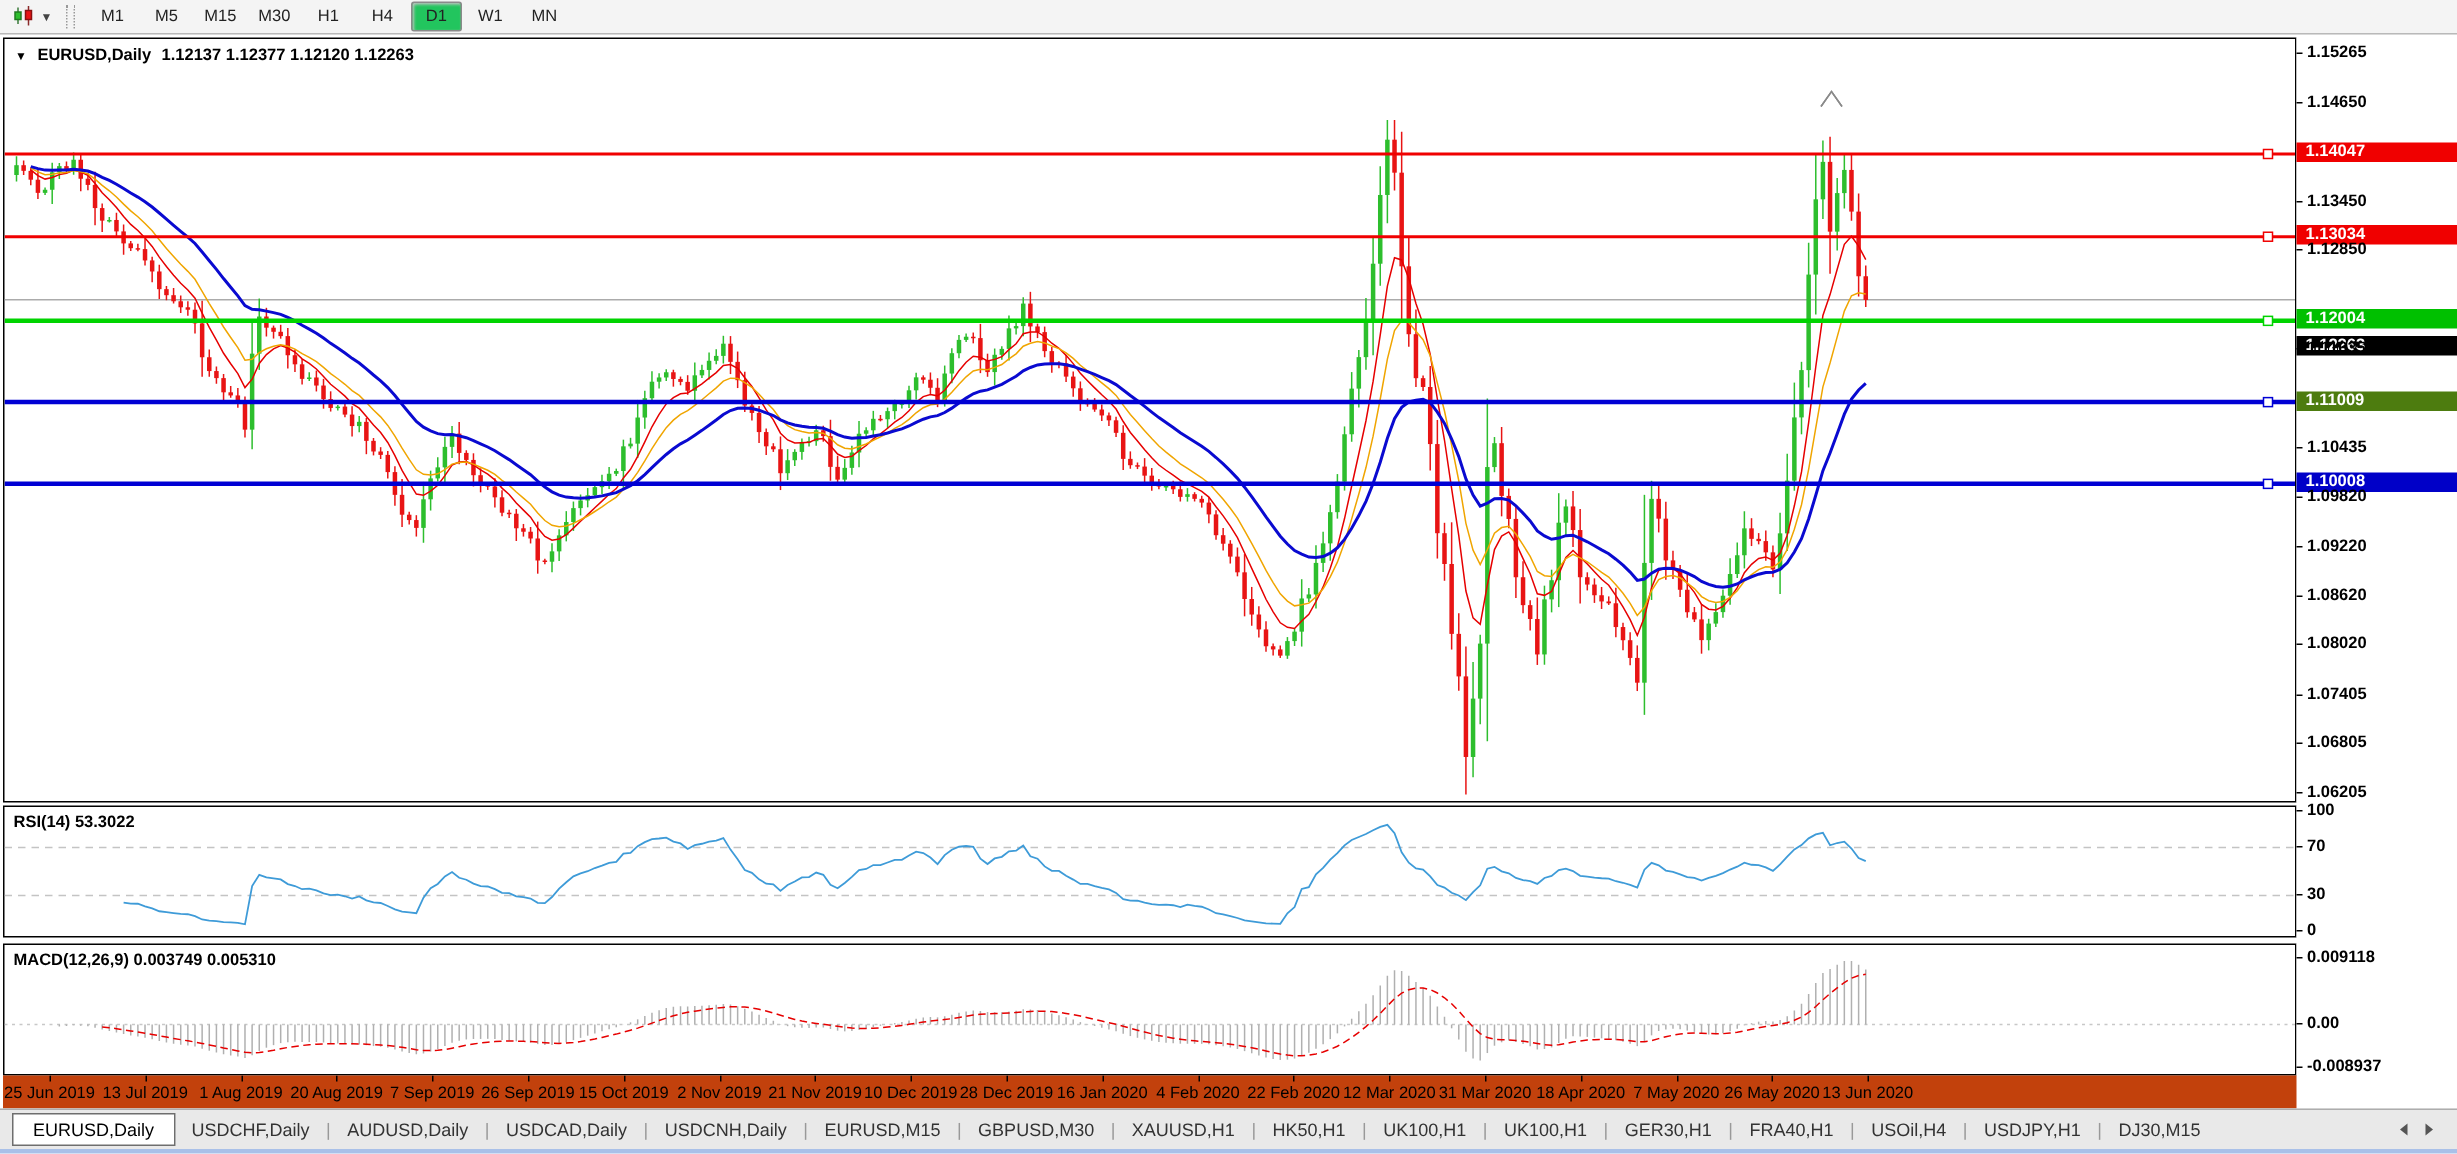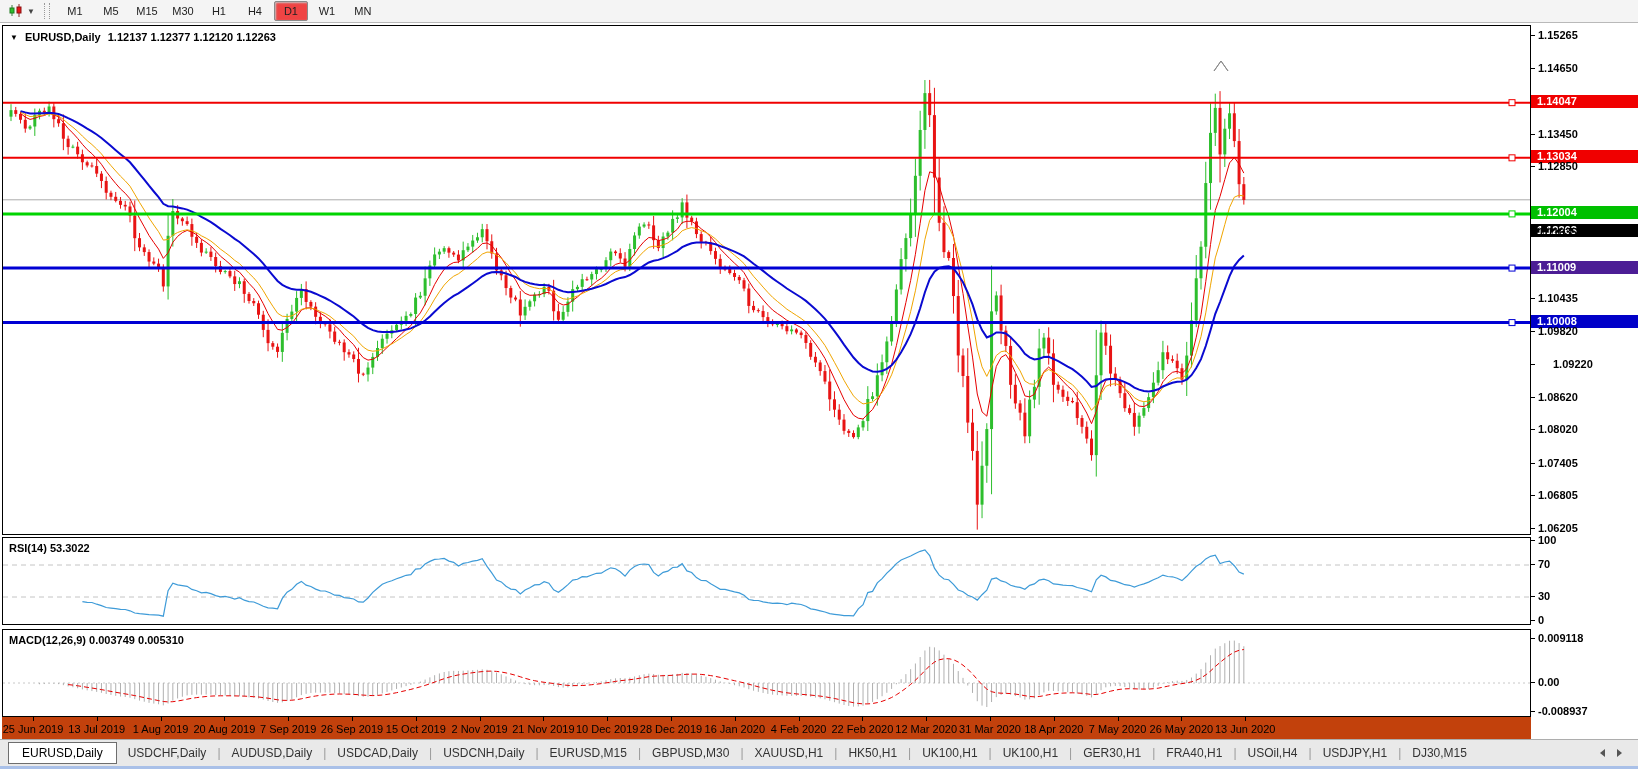--- a/index.html
+++ b/index.html
@@ -5,21 +5,21 @@
   html,body{margin:0;padding:0;}
   body{width:1638px;height:769px;position:relative;background:#fff;overflow:hidden;
        font-family:"Liberation Sans",sans-serif;-webkit-font-smoothing:antialiased;}
   .toolbar{position:absolute;top:0;left:0;width:1638px;height:23px;background:#f4f4f4;
            border-bottom:1px solid #b9b9b9;display:flex;align-items:center;box-sizing:border-box;}
   .tool-icon{display:flex;align-items:center;gap:3px;margin-left:5px;padding:1px 3px;}
   .tool-icon .dd{font-size:8px;color:#444;}
   .grip{width:4px;height:16px;margin:0 7px 0 6px;border-left:1px dotted #999;border-right:1px dotted #999;}
   .tfbtn{min-width:24px;height:18px;line-height:18px;text-align:center;font-size:11px;color:#222;
          padding:0 4px;margin:0 1px;border:1px solid transparent;border-radius:2px;}
-  .tfbtn.active{background:#ef4444;border:1px solid #8a8a8a;box-shadow:inset 1px 1px 2px #c2c2c2;}
+  .tfbtn.active{background:#22c55e;border:1px solid #8a8a8a;box-shadow:inset 1px 1px 2px #c2c2c2;}
   .panel{position:absolute;left:2px;width:1529px;background:#fff;border:1px solid #000;box-sizing:border-box;}
   #panel-main{top:25px;height:510px;}
   #panel-rsi{top:537px;height:88px;}
   #panel-macd{top:629px;height:88px;}
   .panel svg{position:absolute;left:0;top:0;}
   .axis{position:absolute;left:1531px;width:107px;background:#fff;font-size:11px;font-weight:700;color:#000;}
   #axis-main{top:25px;height:510px;}
   #axis-rsi{top:537px;height:88px;}
   #axis-macd{top:629px;height:88px;overflow:visible;}
   .axis-label{position:absolute;left:7px;height:13px;line-height:13px;white-space:nowrap;}
@@ -615,38 +615,38 @@
     <span class="dd">▼</span>
     <span>EURUSD,Daily</span>
     <span>1.12137 1.12377 1.12120 1.12263</span>
   </div>
 </div>
 <div class="axis" id="axis-main">
     <div class="tag" style="top: 70.2px; background: rgb(240, 0, 0);">1.14047</div>
     <div class="tag" style="top: 125.3px; background: rgb(240, 0, 0);">1.13034</div>
     <div class="tag" style="top: 167.3px; background: rgb(0, 0, 0); margin-top: 32px;">1.12263</div>
     <div class="tag" style="top: 181.4px; background: rgb(0, 192, 0);">1.12004</div>
-    <div class="tag" style="top: 235.6px; background: #4c1d95;">1.11009</div>
+    <div class="tag" style="top: 235.6px; background: #4d7c0f;">1.11009</div>
     <div class="tag" style="top: 290.1px; background: rgb(0, 0, 200);">1.10008</div>
     <div class="axis-tick" style="top: 9.84512px;"></div>
     <div class="axis-label" style="top: 3.84512px;">1.15265</div>
     <div class="axis-tick" style="top: 43.3307px;"></div>
     <div class="axis-label" style="top: 37.3307px;">1.14650</div>
     <div class="axis-tick" style="top: 108.668px;"></div>
     <div class="axis-label" style="top: 102.668px;">1.13450</div>
     <div class="axis-tick" style="top: 141.337px;"></div>
     <div class="axis-label" style="top: 135.337px;">1.12850</div>
     <div class="axis-tick" style="top: 207.491px;"></div>
     <div class="axis-label" style="top: 201.491px;">1.11635</div>
     <div class="axis-tick" style="top: 272.829px;"></div>
     <div class="axis-label" style="top: 266.829px;">1.10435</div>
     <div class="axis-tick" style="top: 306.315px;"></div>
     <div class="axis-label" style="top: 300.315px;">1.09820</div>
     <div class="axis-tick" style="top: 338.983px;"></div>
-    <div class="axis-label" style="top: 332.983px; margin-left: 15px;">1.09220</div>
+    <div class="axis-label" style="top: 332.983px;">1.09220</div>
     <div class="axis-tick" style="top: 371.652px;"></div>
     <div class="axis-label" style="top: 365.652px;">1.08620</div>
     <div class="axis-tick" style="top: 404.321px;"></div>
     <div class="axis-label" style="top: 398.321px;">1.08020</div>
     <div class="axis-tick" style="top: 437.807px;"></div>
     <div class="axis-label" style="top: 431.807px;">1.07405</div>
     <div class="axis-tick" style="top: 470.475px;"></div>
     <div class="axis-label" style="top: 464.475px;">1.06805</div>
     <div class="axis-tick" style="top: 503.144px;"></div>
     <div class="axis-label" style="top: 497.144px;">1.06205</div>

